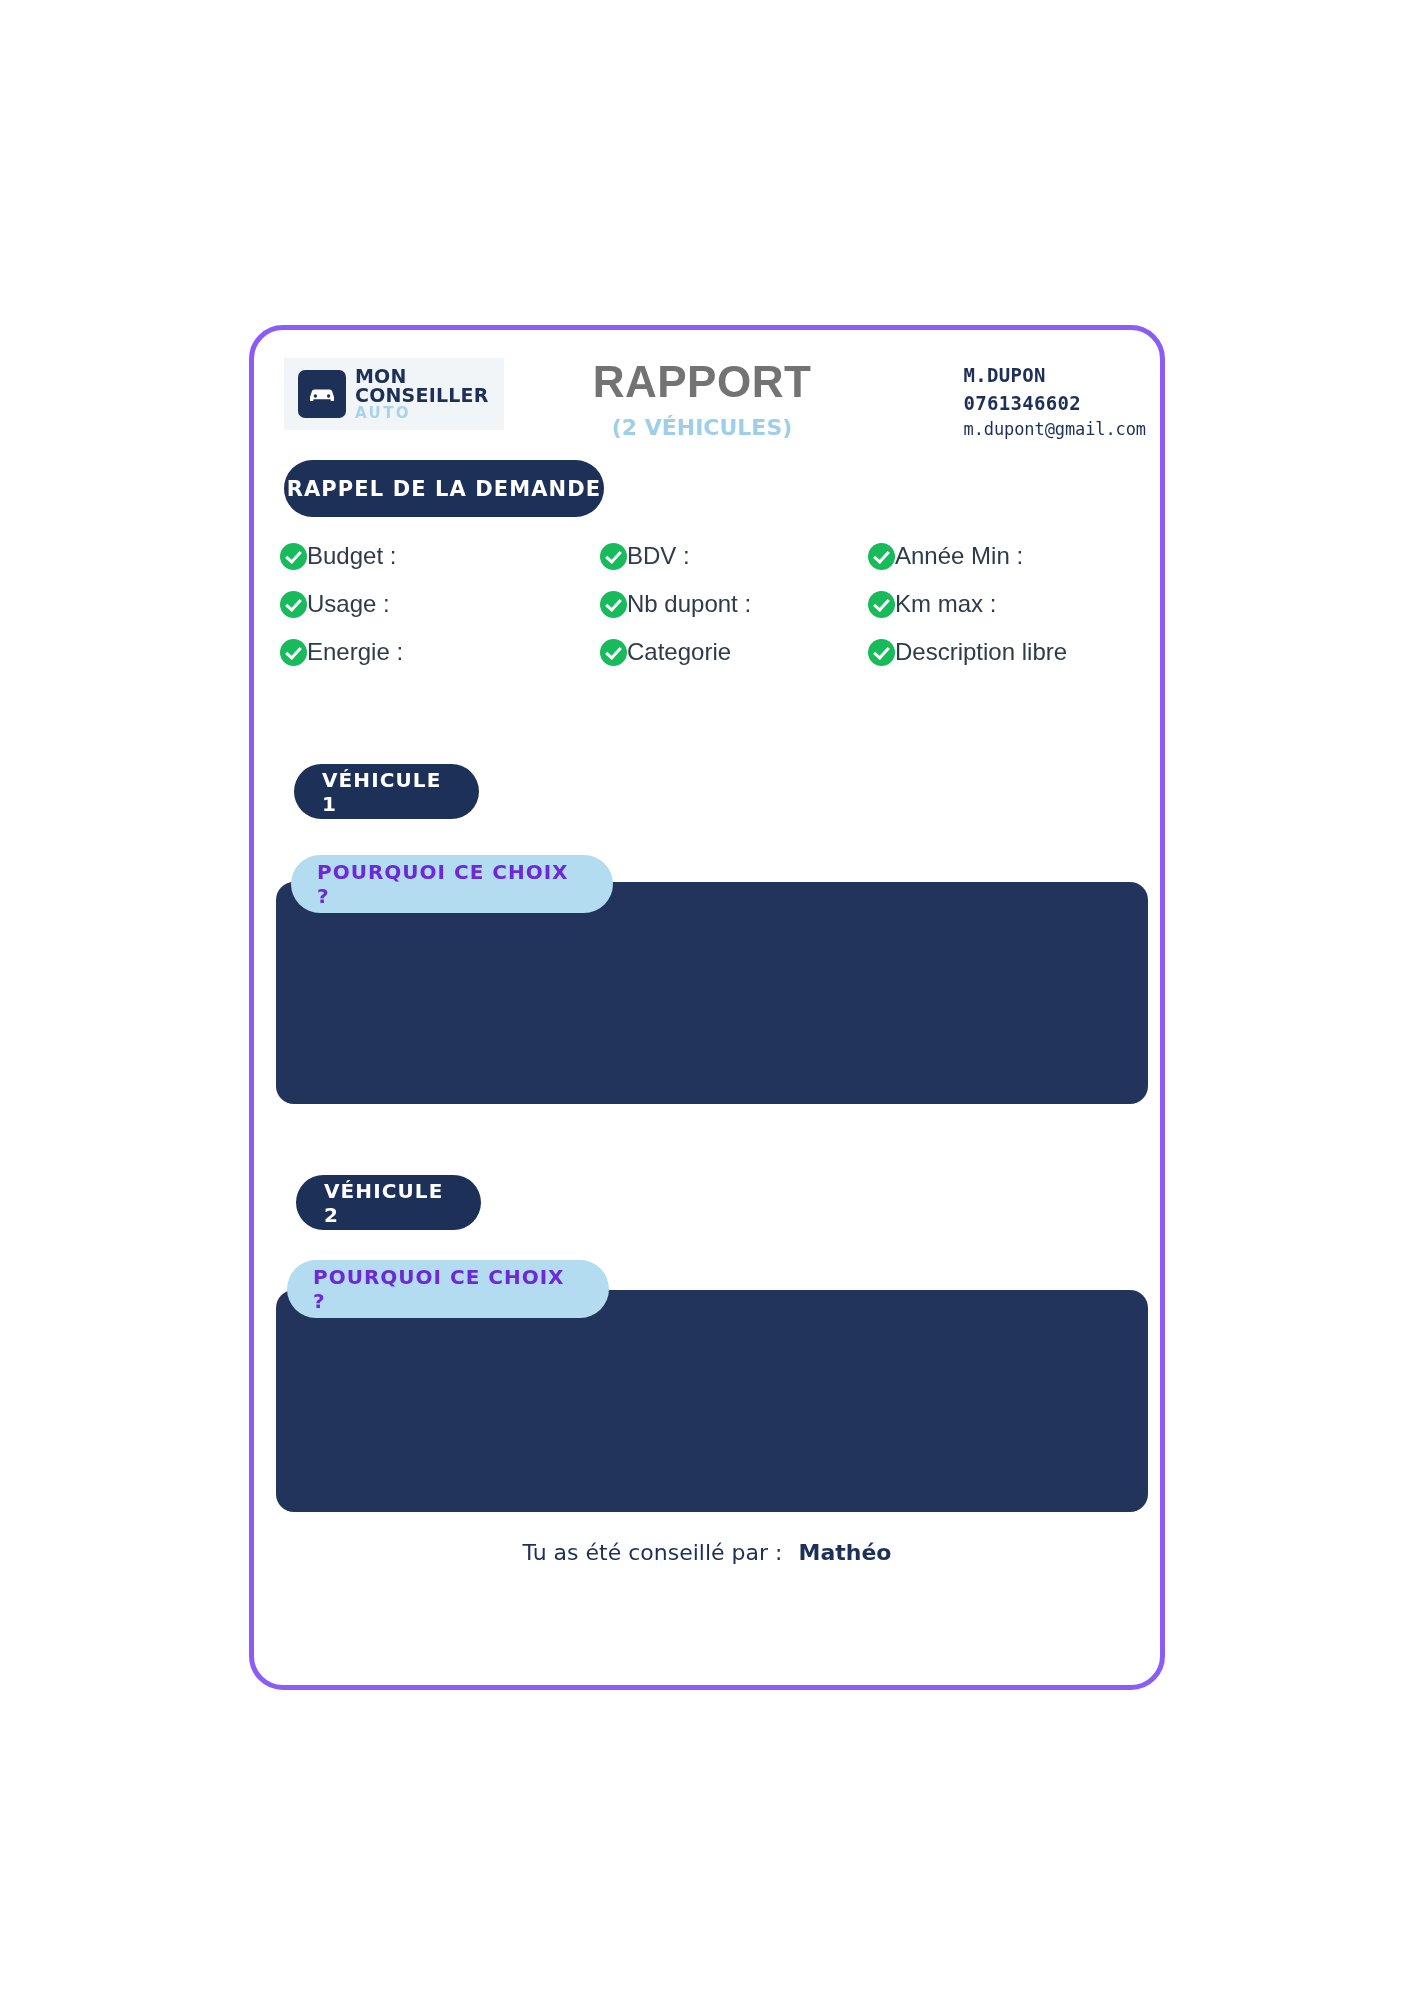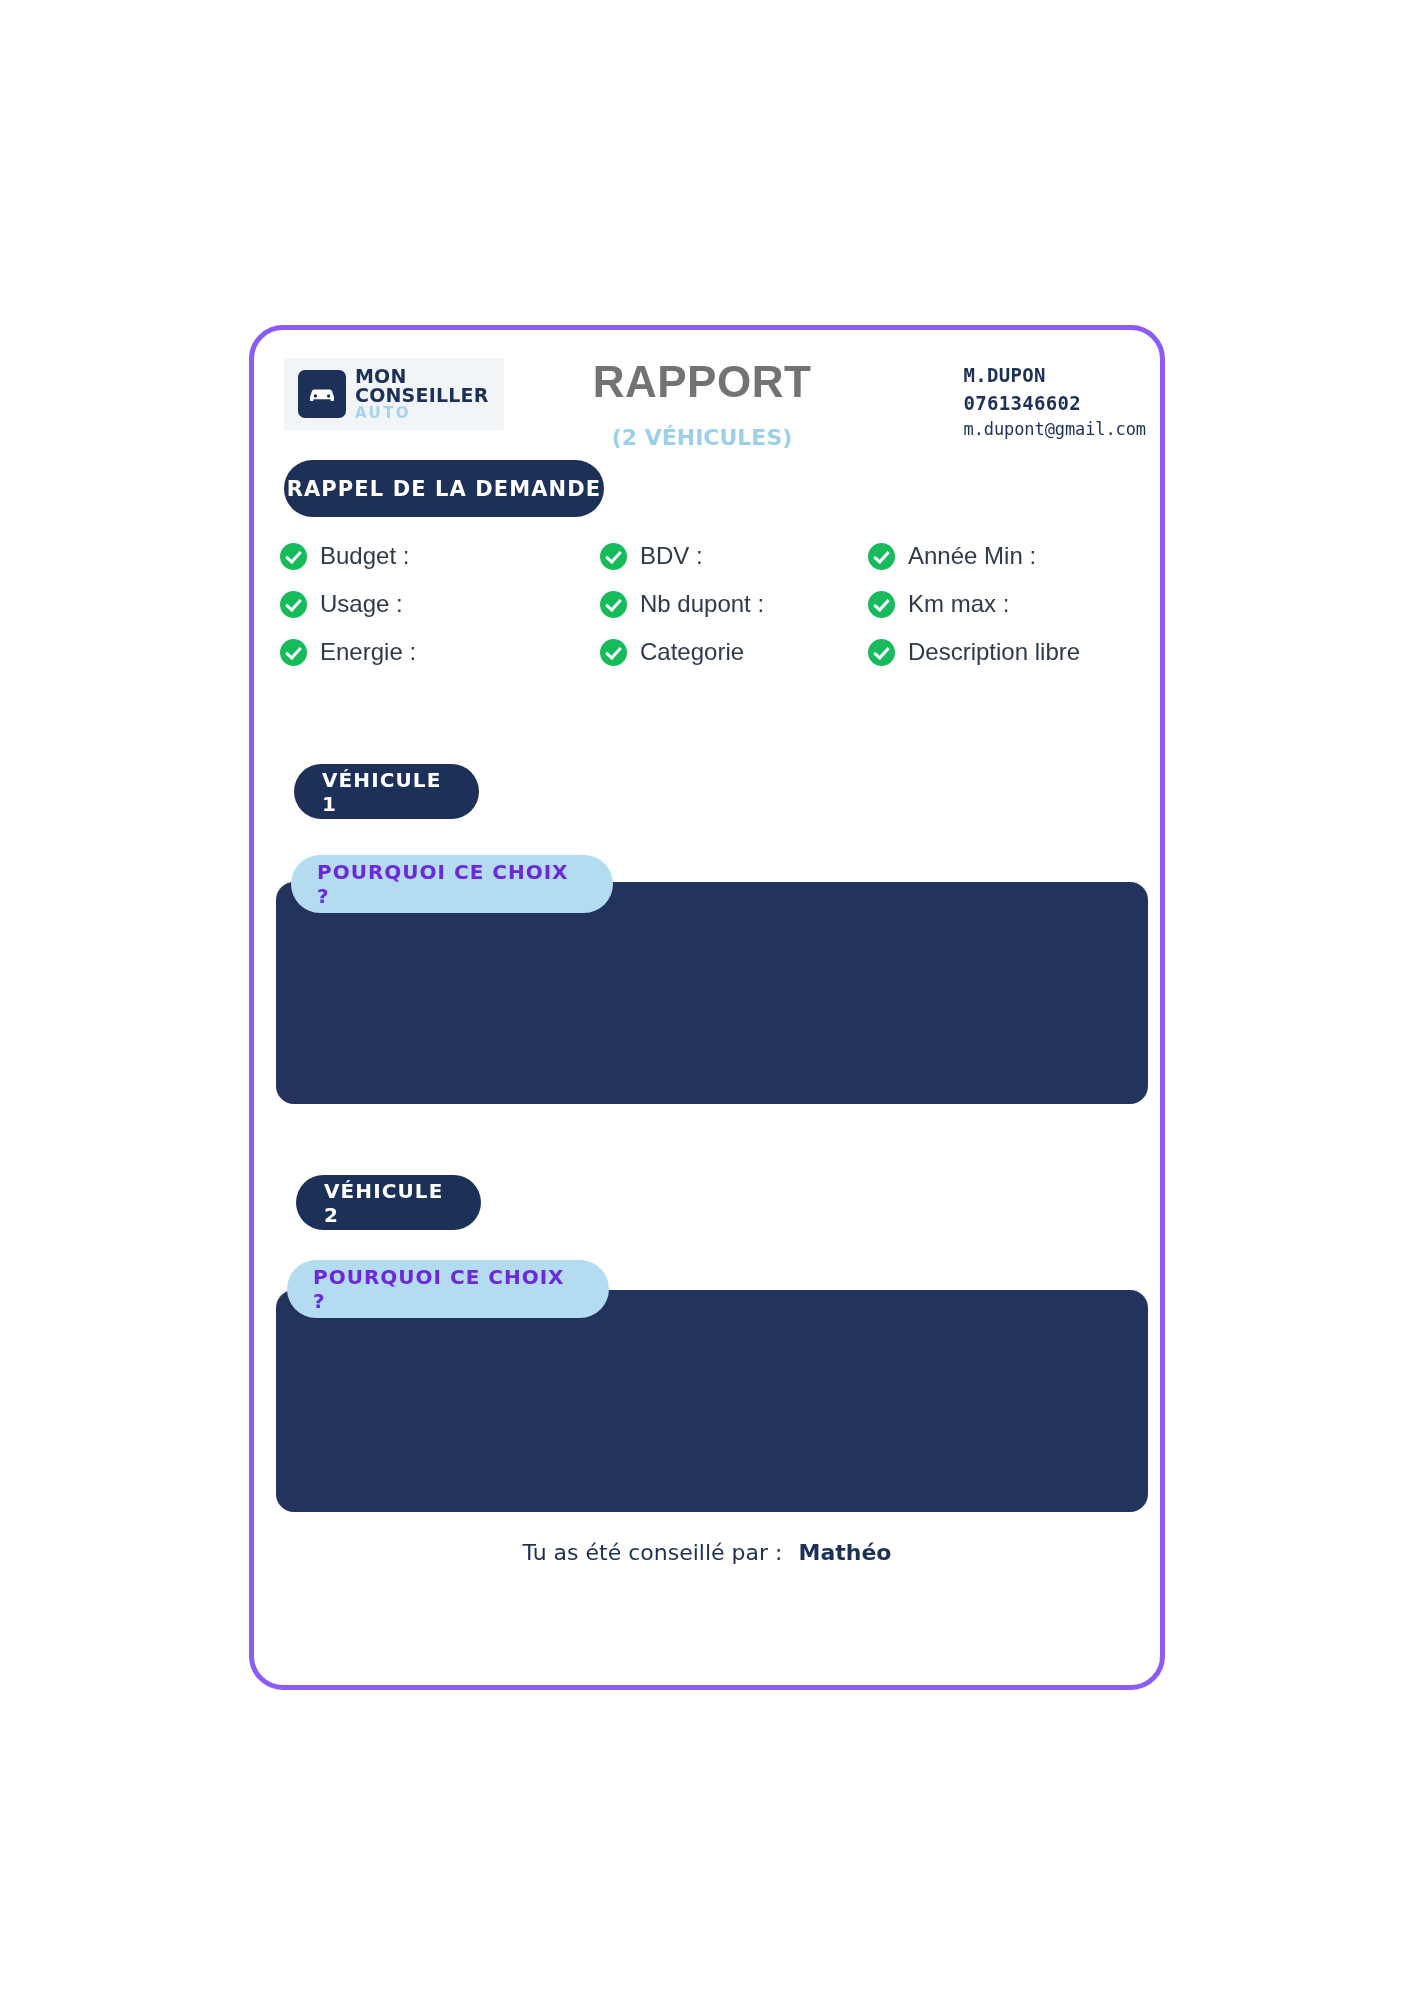--- a/index.html
+++ b/index.html
@@ -89,21 +89,21 @@
     font-size: 44px;
     letter-spacing: 0.5px;
     color: #737373;
     line-height: 1.02;
   }
   .title-sub {
     font-family: "DejaVu Sans", sans-serif;
     font-weight: bold;
     font-size: 22px;
     color: #9ecfe8;
-    margin-top: 20px;
+    margin-top: 10px;
   }
 
   .contact {
     position: absolute;
     right: 14px;
     top: 32px;
     text-align: left;
     color: #1d3057;
     font-family: "DejaVu Sans Mono", monospace;
     line-height: 1.45;
@@ -178,21 +178,20 @@
     left: 26px;
     top: 212px;
     width: 860px;
     display: grid;
     grid-template-columns: 320px 268px 272px;
     row-gap: 20px;
   }
   .crit {
     display: flex;
     align-items: center;
-    gap: 13px;
   }
   .crit-label {
     font-family: "Liberation Sans", sans-serif;
     font-size: 24px;
     color: #2f3a4a;
   }
   .check {
     width: 27px;
     height: 27px;
     flex: none;

